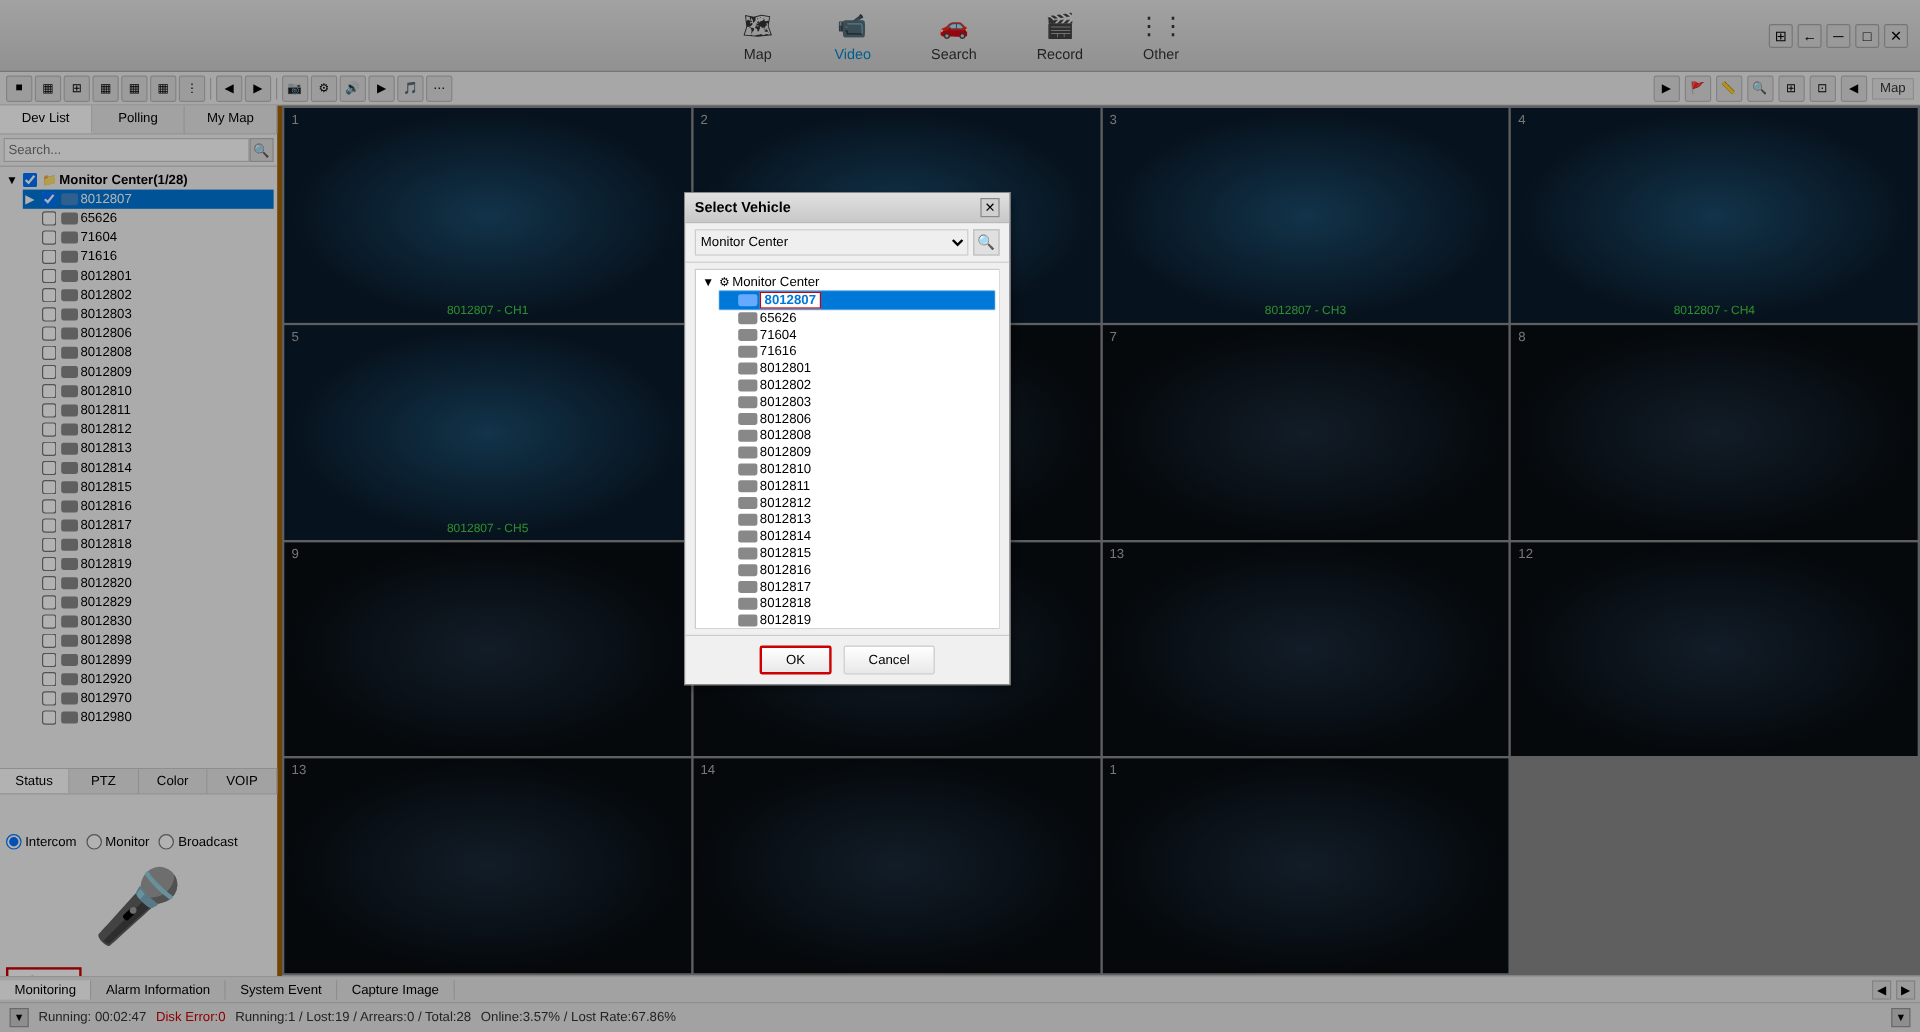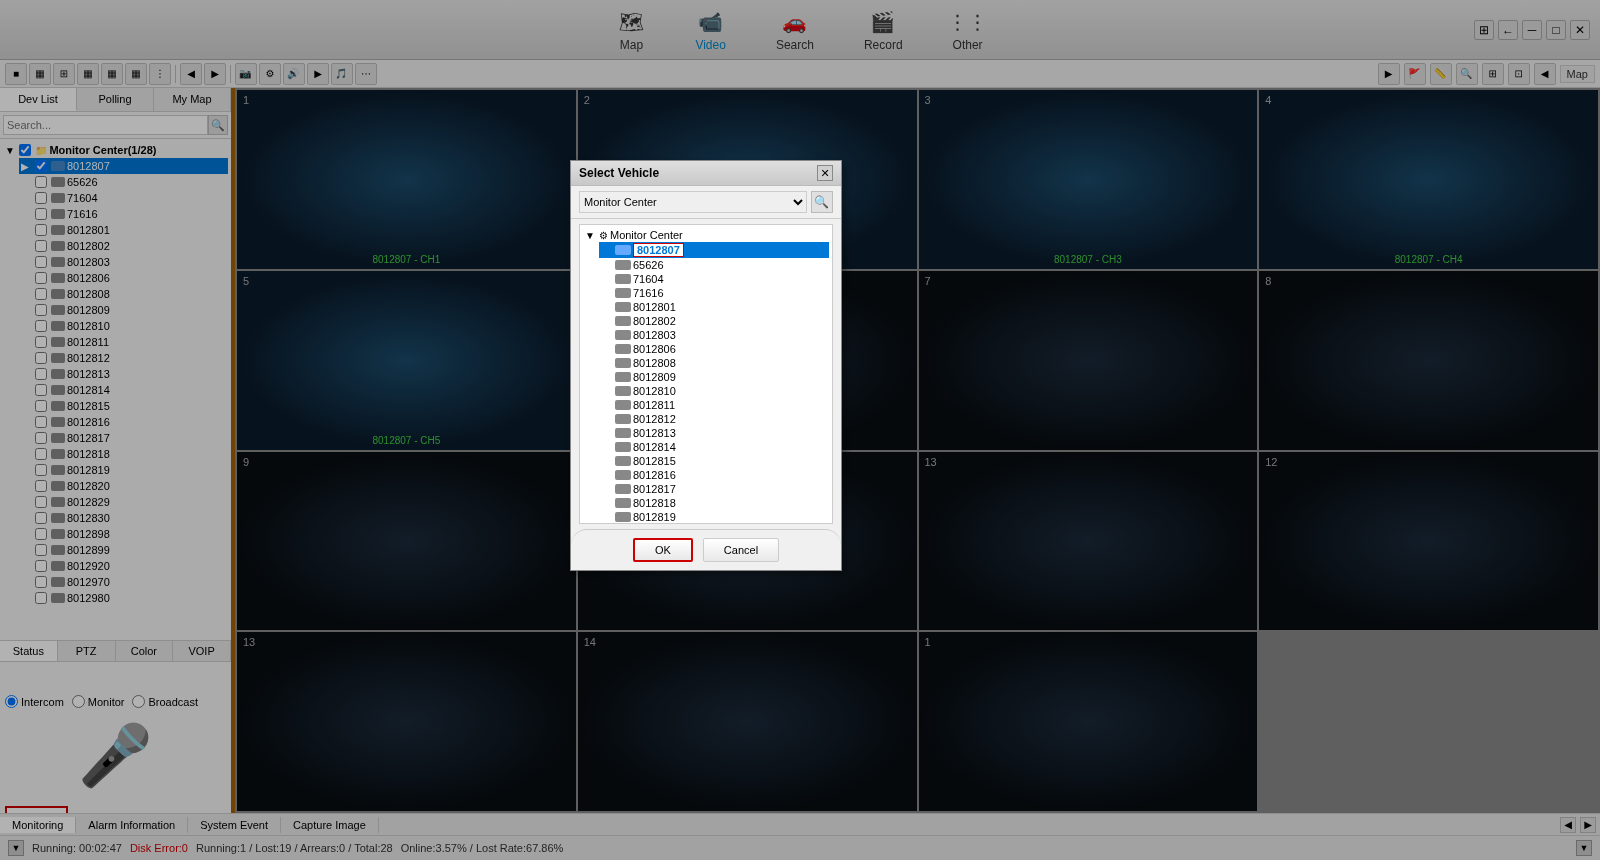--- a/index.html
+++ b/index.html
@@ -407,21 +407,20 @@
       border: 1px solid #cc0000;
       padding: 0 3px;
       font-weight: bold;
     }
     #modal-buttons {
       display: flex;
       justify-content: center;
       gap: 10px;
       padding: 8px;
       border-top: 1px solid #ccc;
-      border-radius: 16px;
     }
     .modal-btn {
       padding: 4px 20px;
       border: 1px solid #ccc;
       background: linear-gradient(to bottom, #fff, #e8e8e8);
       cursor: pointer;
       font-size: 11px;
       border-radius: 2px;
     }
     .modal-btn.ok {

